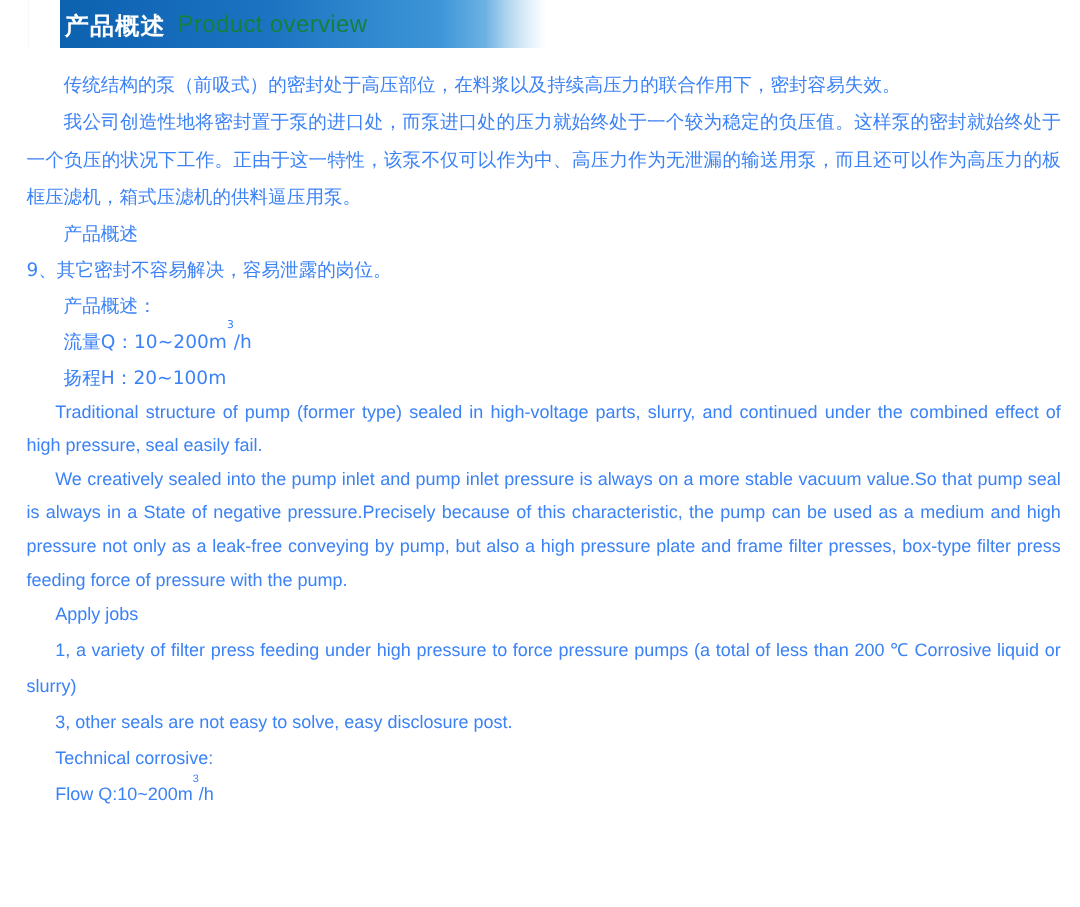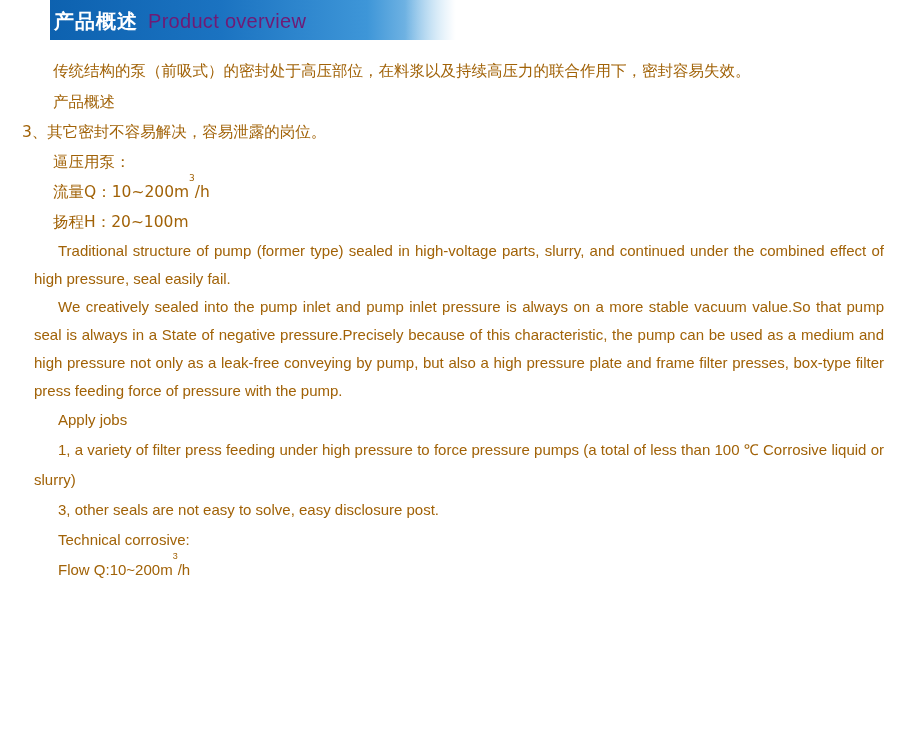--- a/index.html
+++ b/index.html
@@ -59,56 +59,55 @@
     gap: 10px;
     white-space: nowrap;
   }
   .header-cn {
     color: #ffffff;
     font-size: 20px;
     font-weight: bold;
     letter-spacing: 1px;
   }
   .header-en {
-    color: #701a75;
+    color: #15803d;
     font-size: 20px;
     font-weight: normal;
     letter-spacing: 0.3px;
   }
 
   
   .content {
     padding: 14px 16px 0 22px;
     box-sizing: border-box;
   }
   p {
     margin: 0 0 0 0;
     font-size: 15.5px;
     line-height: 30px;
-    color: #a16207;
+    color: #3b82f6;
   }
   .cn {
     font-family: "DejaVu Sans", "Liberation Sans", sans-serif;
     font-size: 15.5px;
     line-height: 31px;
     text-align: justify;
     text-justify: inter-ideograph;
   }
   .cn-indent {
     text-indent: 2em;
   }
   .en {
     font-family: "Liberation Sans", sans-serif;
     font-size: 15px;
     line-height: 28px;
     text-align: justify;
   }
   .en-indent {
     text-indent: 1.6em;
-    margin-left: 12px;
   }
   .list-line {
     line-height: 30px;
   }
   sup {
     font-size: 9px;
     vertical-align: top;
     line-height: 0;
     position: relative;
     top: 0.15em;
@@ -122,31 +121,32 @@
   <div class="header-notch"></div>
   <div class="header-text">
     <span class="header-cn">产品概述</span>
     <span class="header-en">Product overview</span>
   </div>
 </div>
 
 <div class="content">
 
   <p class="cn cn-indent">传统结构的泵（前吸式）的密封处于高压部位，在料浆以及持续高压力的联合作用下，密封容易失效。</p>
+  <p class="cn cn-indent">我公司创造性地将密封置于泵的进口处，而泵进口处的压力就始终处于一个较为稳定的负压值。这样泵的密封就始终处于一个负压的状况下工作。正由于这一特性，该泵不仅可以作为中、高压力作为无泄漏的输送用泵，而且还可以作为高压力的板框压滤机，箱式压滤机的供料逼压用泵。</p>
 
   <p class="cn cn-indent list-line">产品概述</p>
-  <p class="cn list-line">3、其它密封不容易解决，容易泄露的岗位。</p>
+  <p class="cn list-line">9、其它密封不容易解决，容易泄露的岗位。</p>
 
-  <p class="cn cn-indent list-line">逼压用泵：</p>
+  <p class="cn cn-indent list-line">产品概述：</p>
   <p class="cn cn-indent list-line"><span>流量Q：10~200m</span><sup>3</sup><span>/h</span></p>
   <p class="cn cn-indent list-line">扬程H：20~100m</p>
 
   <p class="en en-indent">Traditional structure of pump (former type) sealed in high-voltage parts, slurry, and continued under the combined effect of high pressure, seal easily fail.</p>
   <p class="en en-indent">We creatively sealed into the pump inlet and pump inlet pressure is always on a more stable vacuum value.So that pump seal is always in a State of negative pressure.Precisely because of this characteristic, the pump can be used as a medium and high pressure not only as a leak-free conveying by pump, but also a high pressure plate and frame filter presses, box-type filter press feeding force of pressure with the pump.</p>
 
   <p class="en en-indent list-line">Apply jobs</p>
-  <p class="en en-indent list-line">1, a variety of filter press feeding under high pressure to force pressure pumps (a total of less than 100 ℃ Corrosive liquid or slurry)</p>
+  <p class="en en-indent list-line">1, a variety of filter press feeding under high pressure to force pressure pumps (a total of less than 200 ℃ Corrosive liquid or slurry)</p>
   <p class="en en-indent list-line">3, other seals are not easy to solve, easy disclosure post.</p>
 
   <p class="en en-indent list-line">Technical corrosive:</p>
   <p class="en en-indent list-line"><span>Flow Q:10~200m</span><sup>3</sup><span>/h</span></p>
 
 </div>
 
 </body></html>

